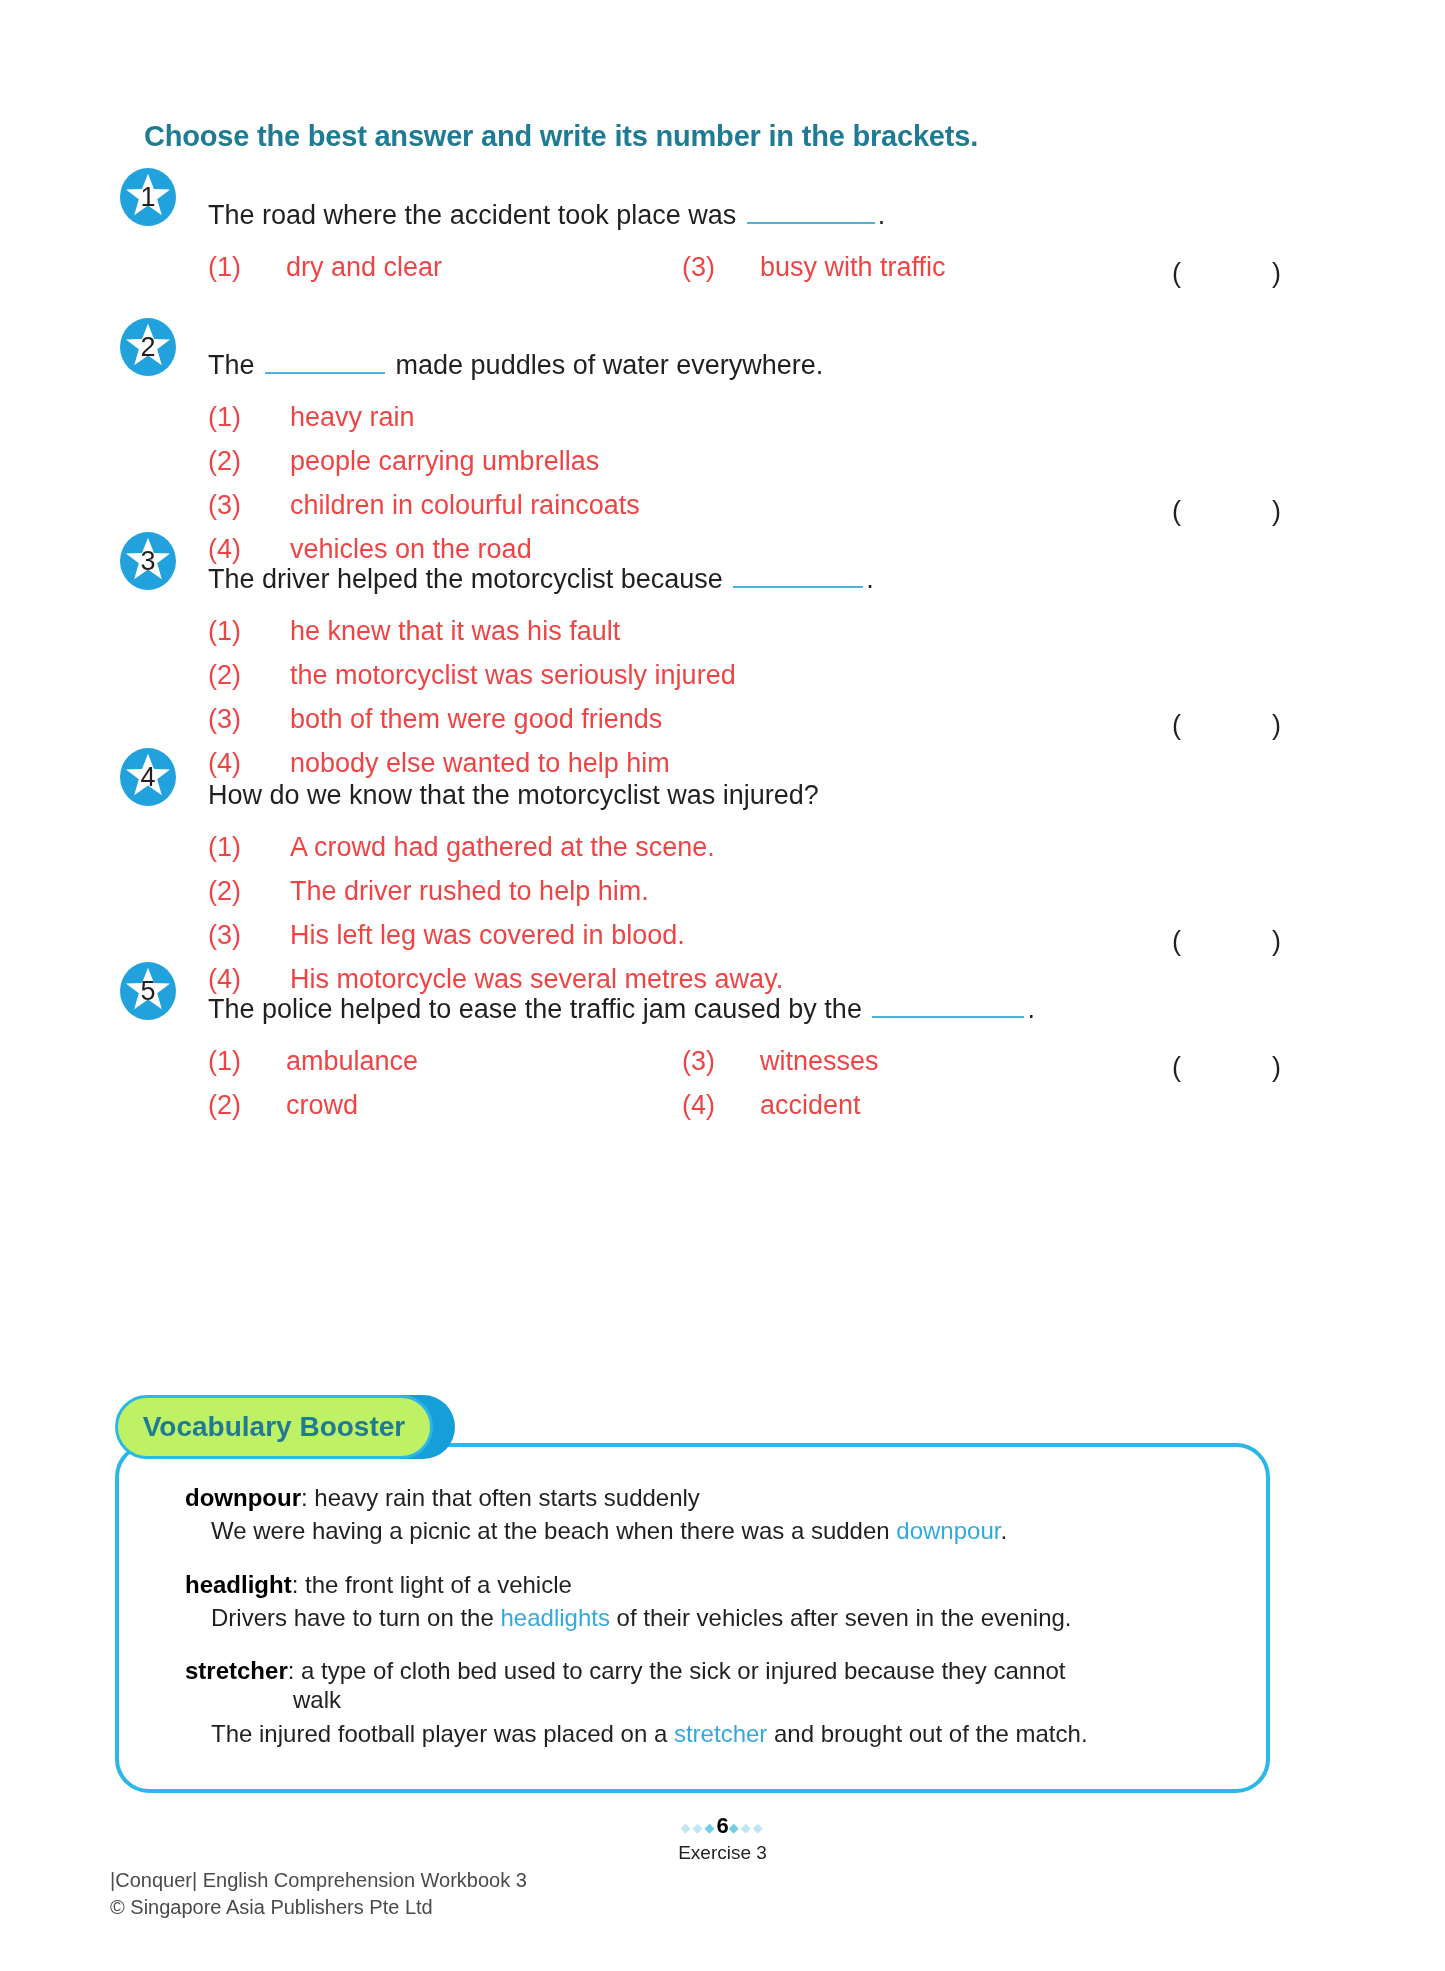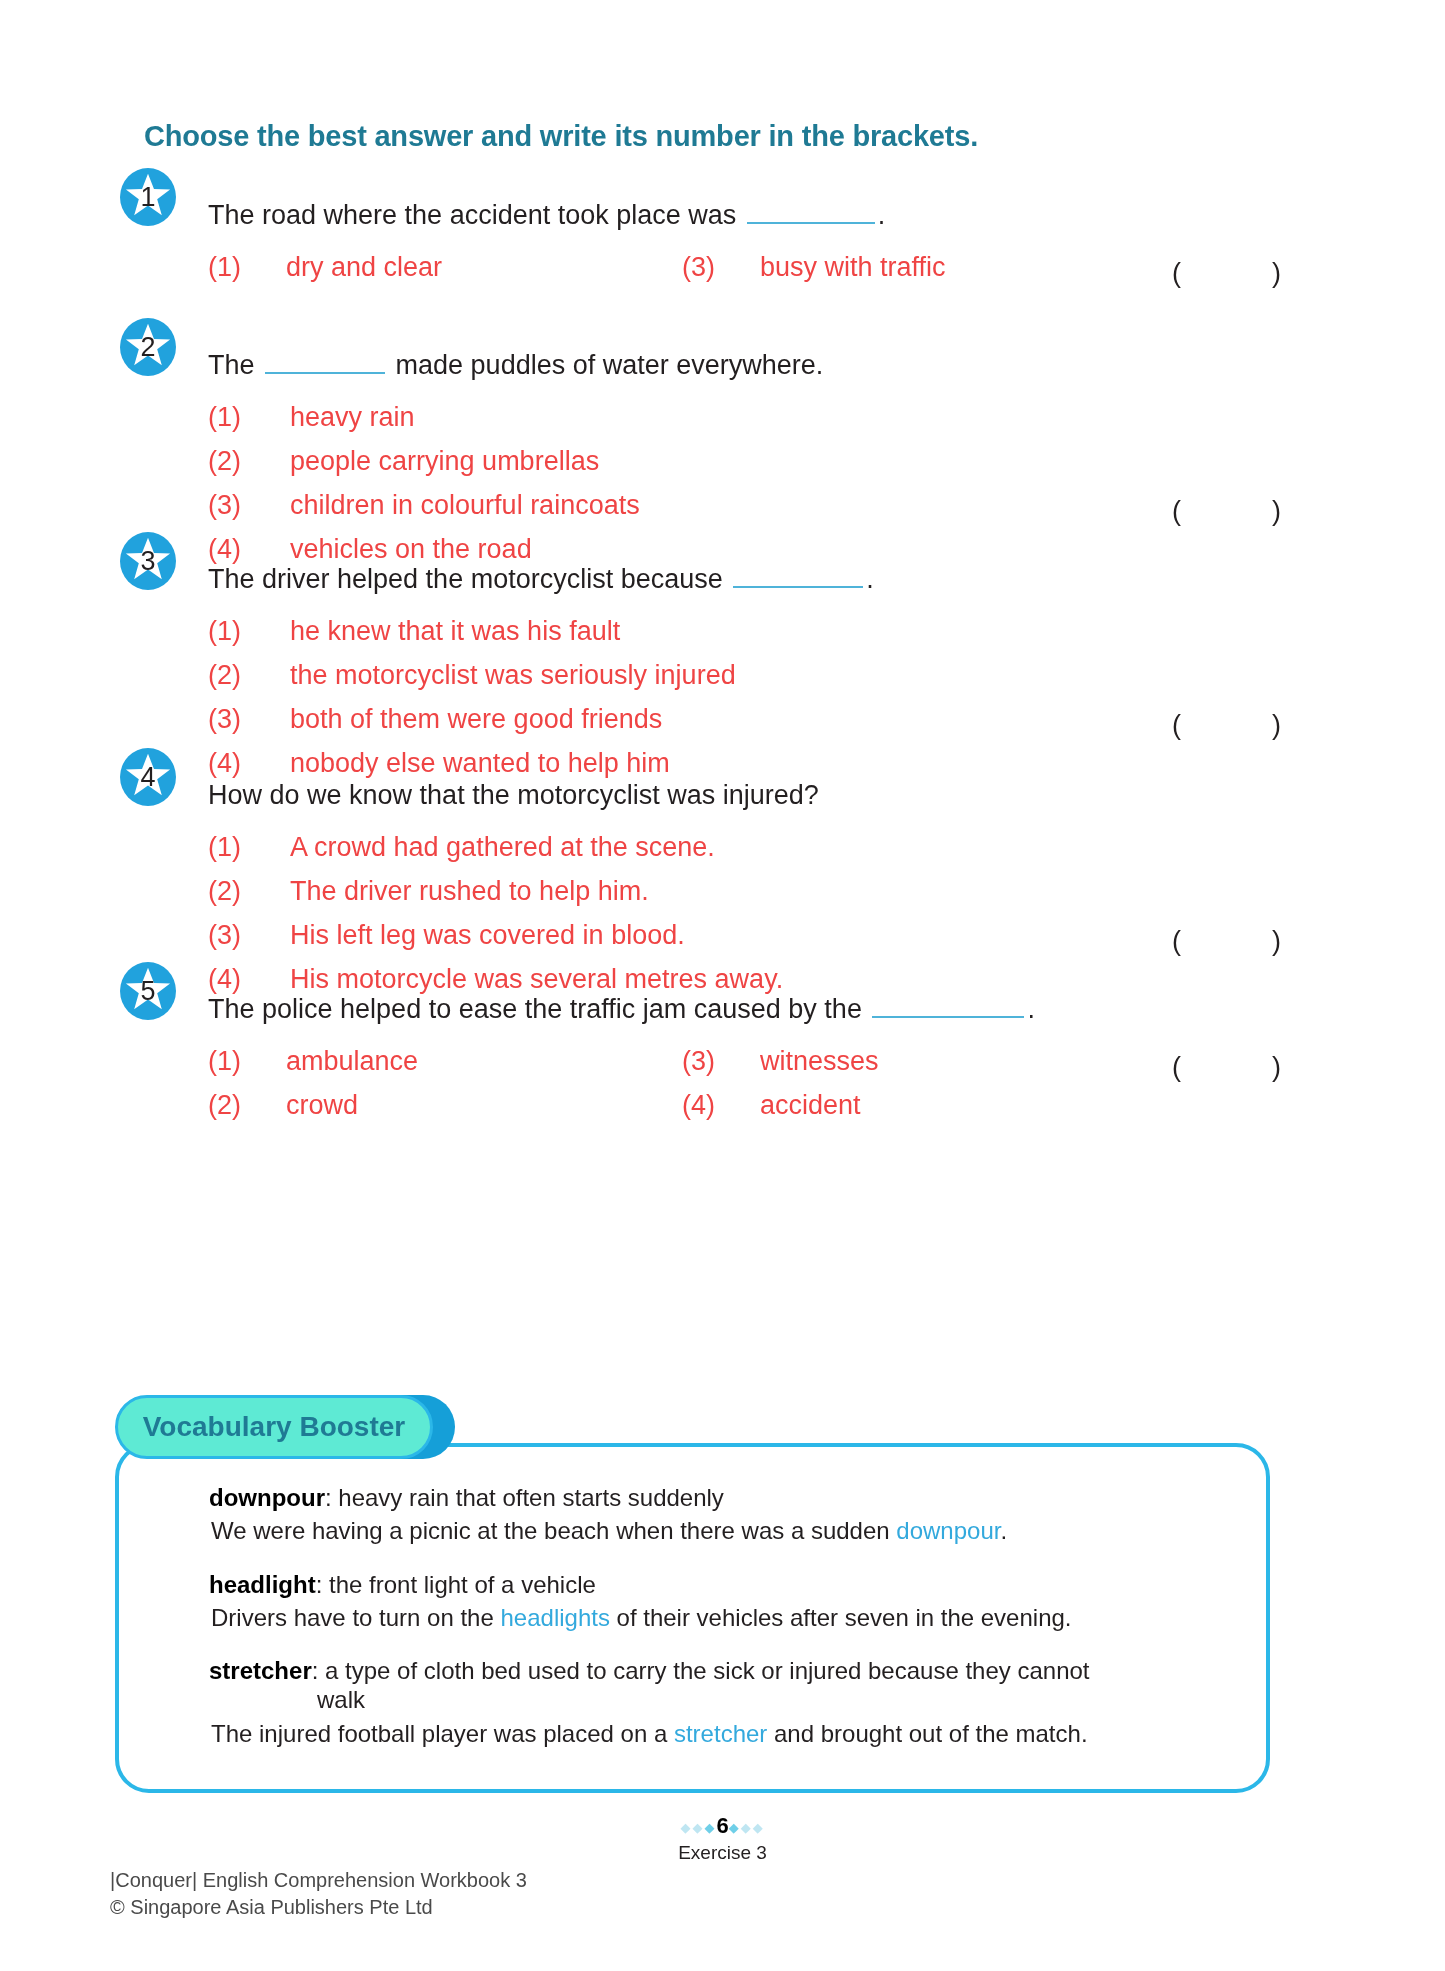--- a/index.html
+++ b/index.html
@@ -165,21 +165,21 @@
   }
   .vb-tab {
     position: absolute;
     left: 0px;
     top: 0px;
     width: 318px;
     height: 64px;
     border-radius: 32px;
     border: 3px solid #2bb7e8;
     box-sizing: border-box;
-    background: #5eead4;
+    background: #bef264;
     display: flex;
     align-items: center;
     justify-content: center;
   }
   .vb-tab-label {
     font-size: 28px;
     font-weight: bold;
     color: #1f7a94;
     white-space: nowrap;
   }
@@ -198,21 +198,21 @@
   .vb-term {
     font-weight: bold;
     color: #000000;
   }
   .vb-example {
     display: block;
     margin-left: 26px;
     margin-top: 4px;
   }
   .hl { color: #33a9dd; }
-  .vb-def-wrap { display: block; margin-left: 24px; }
+  .vb-def-wrap { display: block; }
   .vb-def-cont {
     display: block;
     margin-left: 108px;
   }
 
   
   .pagenum-block {
     position: absolute;
     left: 0;
     top: 1815px;

